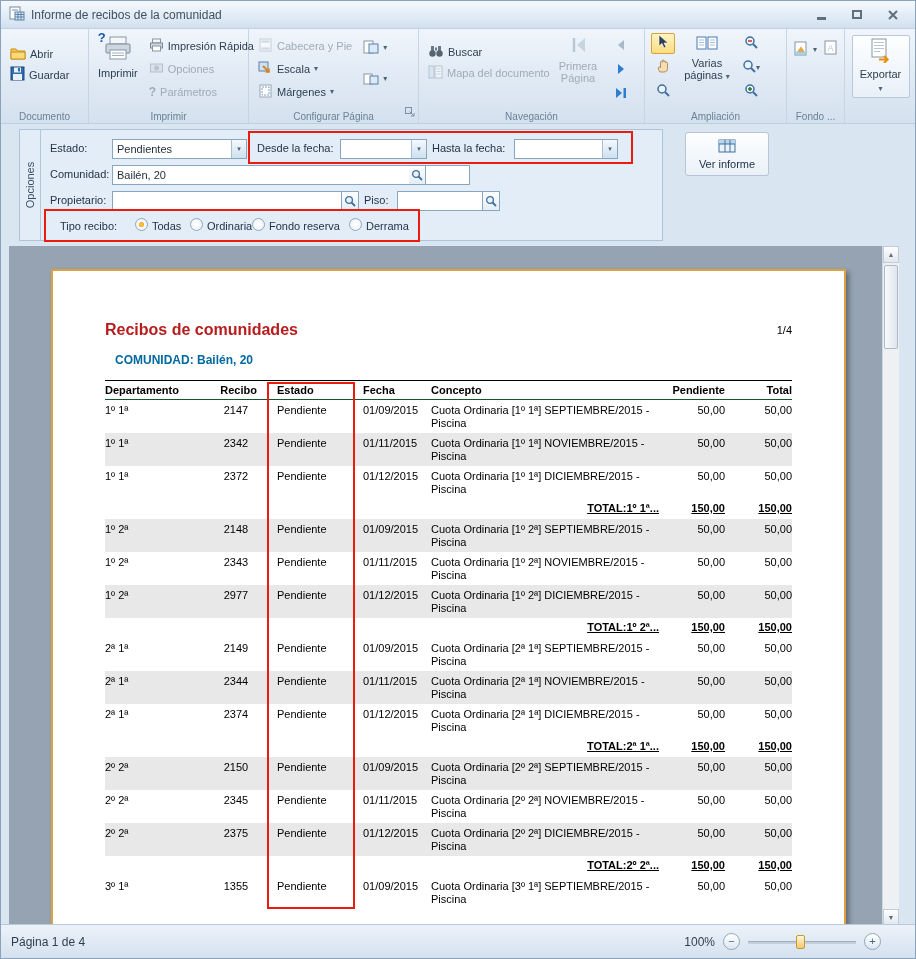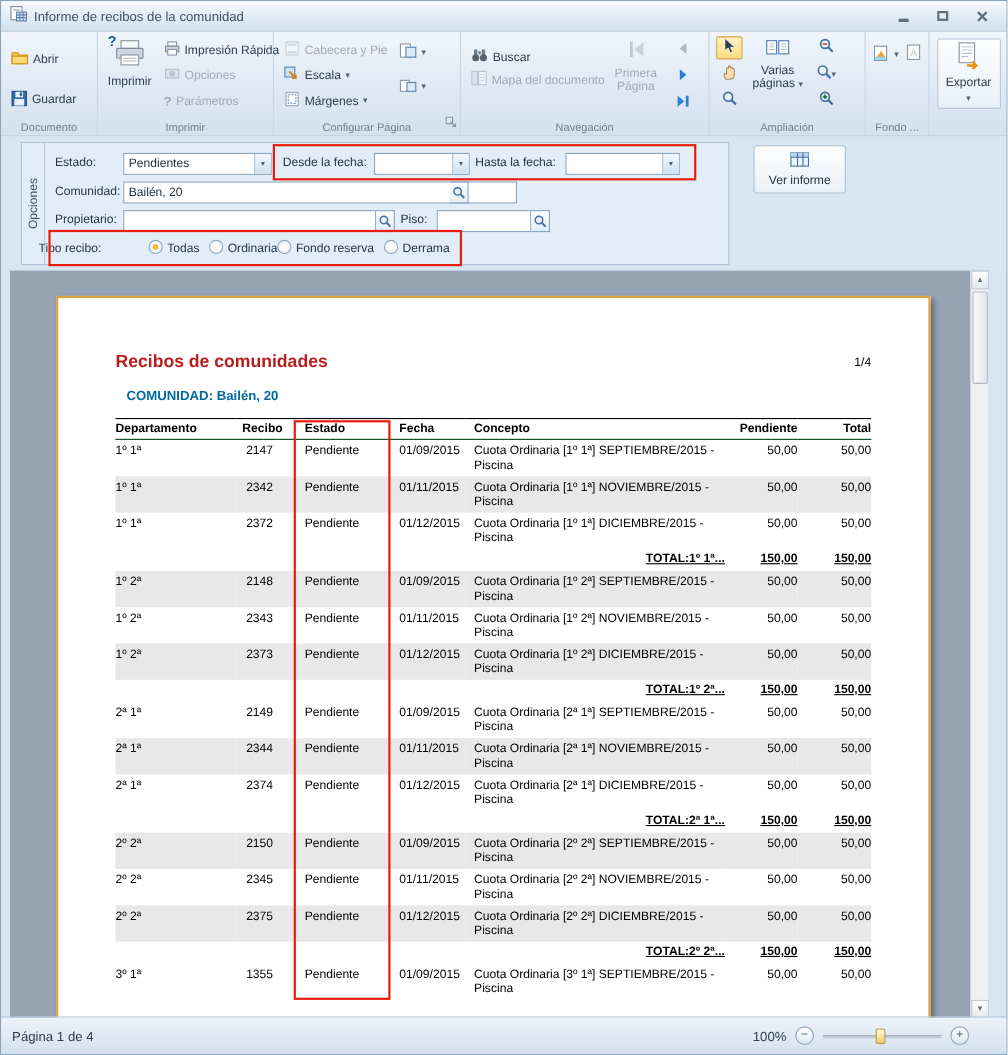--- a/index.html
+++ b/index.html
@@ -114,21 +114,21 @@
           <svg width="10" height="10">
             <path d="M1 1 L9 9 M9 1 L1 9" stroke="#5f6f7e" stroke-width="2"></path>
           </svg>
         </span>
     </div>
   </div>
 
   <div class="ribbon">
 
     <div class="rgroup" style="width:88px">
-      <div class="vcol" style="padding-top:10px;gap:16px">
+      <div class="vcol" style="padding-top:10px;">
         <div class="btn-sm">
           <span><svg width="16" height="14">
                 <path d="M1 3 h5 l1.5 2 H15 v8 H1 z" fill="#f8c84a" stroke="#c89018"></path>
                 <path d="M1 6 h14 v7 H1 z" fill="#fcd978" stroke="#c89018"></path>
               </svg></span>
           <span>Abrir</span>
         </div>
         <div class="btn-sm">
           <span><svg width="15" height="15">
                 <rect x="1" y="1" width="13" height="13" fill="#2f6bb0" stroke="#1c4a80"></rect>
@@ -406,21 +406,21 @@
 
       <span class="f-label" style="left:344px;top:64px">Piso:</span>
       <input class="txt" style="left: 377px; top: 61px; width: 86px;">
       <span class="sbtn" style="left:463px;top:61px">
           <svg width="12" height="12">
             <circle cx="5" cy="5" r="3.4" fill="#eaf2fa" stroke="#41709e" stroke-width="1.3"></circle>
             <path d="M7.5 7.5 L11 11" stroke="#41709e" stroke-width="1.8"></path>
           </svg>
         </span>
 
-      <span class="f-label" style="left:15px;top:90px">Tipo recibo:</span>
+      <span class="f-label" style="left:40px;top:90px">Tipo recibo:</span>
       <span class="radio sel" style="left:115px;top:88px"></span>
       <span class="f-label" style="left:132px;top:90px">Todas</span>
       <span class="radio" style="left:170px;top:88px"></span>
       <span class="f-label" style="left:187px;top:90px">Ordinaria</span>
       <span class="radio" style="left:232px;top:88px"></span>
       <span class="f-label" style="left:249px;top:90px">Fondo reserva</span>
       <span class="radio" style="left:329px;top:88px"></span>
       <span class="f-label" style="left:346px;top:90px">Derrama</span>
     </div>
 
@@ -515,21 +515,21 @@
               <td class="c-dep">1º 2ª</td>
               <td class="c-rec">2343</td>
               <td class="c-est">Pendiente</td>
               <td class="c-fec">01/11/2015</td>
               <td class="c-con">Cuota Ordinaria [1º 2ª] NOVIEMBRE/2015 - Piscina</td>
               <td class="c-pen">50,00</td>
               <td class="c-tot">50,00</td>
             </tr>
             <tr class="shade">
               <td class="c-dep">1º 2ª</td>
-              <td class="c-rec">2373</td>
+              <td class="c-rec">2977</td>
               <td class="c-est">Pendiente</td>
               <td class="c-fec">01/12/2015</td>
               <td class="c-con">Cuota Ordinaria [1º 2ª] DICIEMBRE/2015 - Piscina</td>
               <td class="c-pen">50,00</td>
               <td class="c-tot">50,00</td>
             </tr>
             <tr>
               <td class="c-dep"></td>
               <td class="c-rec"></td>
               <td class="c-est"></td>

